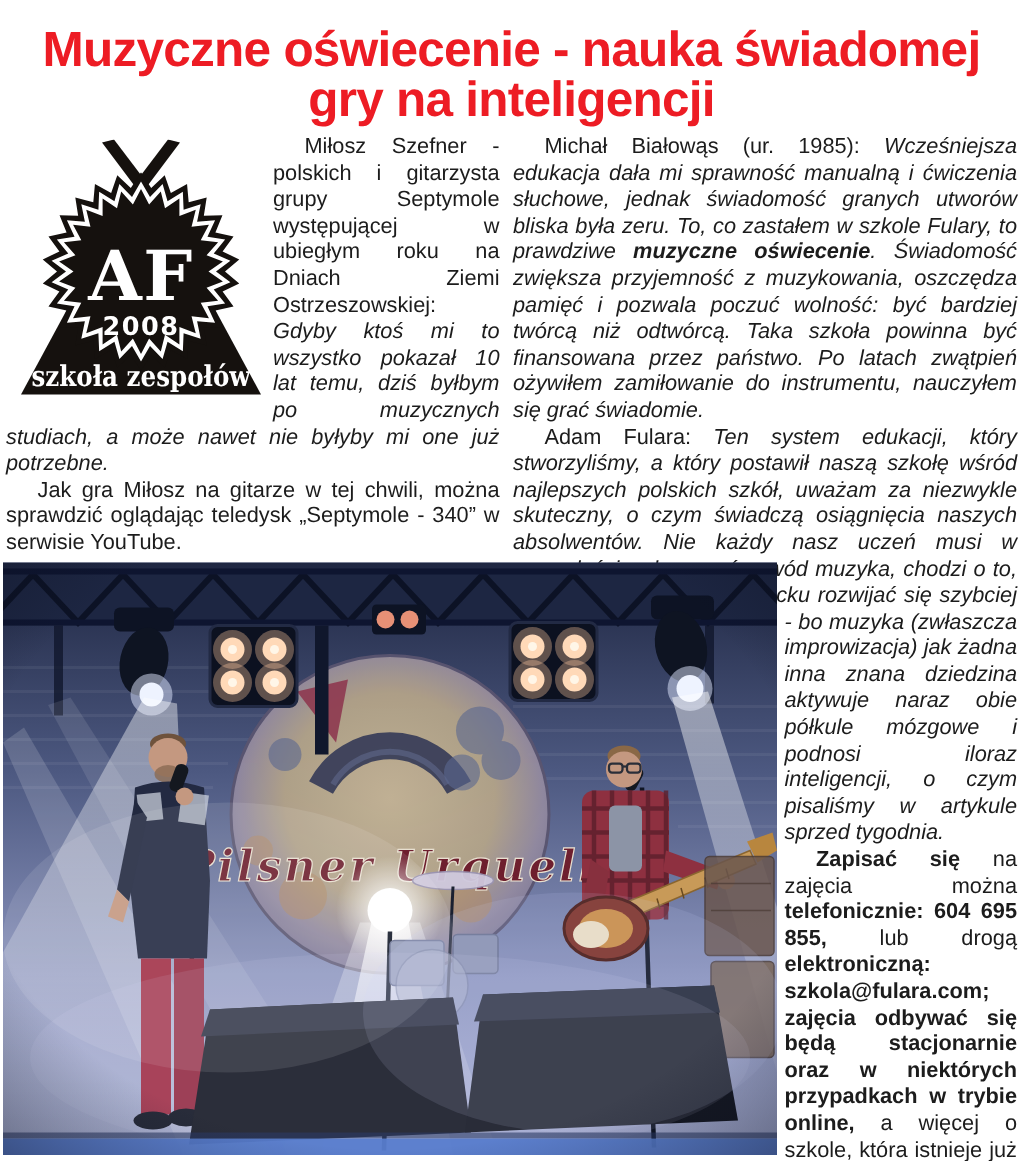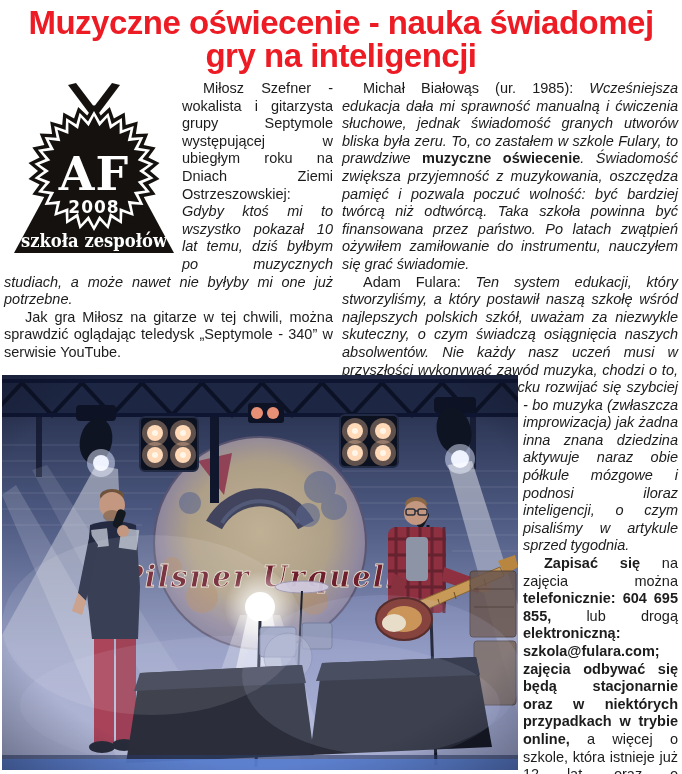--- a/index.html
+++ b/index.html
@@ -5,21 +5,21 @@
   html,body{margin:0;padding:0;background:#ffffff;}
   .page{
     position:relative;
     width:682px;height:774px;
     background:#ffffff;
     font-family:"Liberation Sans",sans-serif;
     color:#1c1c1c;
     overflow:hidden;
   }
   .headline{
-    margin:6px 4px 8px;
+    margin:16px 4px 8px;
     text-align:center;
     font-weight:bold;
     font-size:33px;
     line-height:33px;
     letter-spacing:-0.5px;
     color:#ed1c24;
   }
   .columns{
     display:flex;
     gap:9px;
@@ -27,21 +27,21 @@
   }
   .col{
     font-size:14.5px;
     line-height:17.6px;
     text-align:justify;
   }
   .col-left{width:329px;}
   .col-right{width:336px;}
   .col p{margin:0;text-indent:21px;}
   .q{font-style:italic;}
-  .qb{font-weight:bold;margin-top:11px;}
+  .qb{font-style:italic;font-weight:bold;margin-top:11px;}
   .b{font-weight:bold;margin-top:28px;}
   .logo-float{
     float:left;
     width:160px;height:178px;
     margin:3px 8px 2px 10px;
   }
   .logo-float svg{display:block;width:100%;height:100%;}
   .wrap-spacer{
     float:left;
     width:181px;height:400px;
@@ -72,21 +72,21 @@
           </g>
           <polygon points="80,22 0,170 160,170" fill="#15110e"></polygon>
           <polygon fill="#15110e" points="80.0,22.0 86.8,32.4 95.8,23.9 99.9,35.6 110.7,29.6 111.8,41.9 123.8,38.6 121.9,50.9 134.3,50.5 129.6,62.0 141.7,64.6 134.4,74.6 145.5,80.0 136.0,88.0 145.5,96.0 134.4,101.4 141.7,111.4 129.6,114.0 134.3,125.5 121.9,125.1 123.8,137.4 111.8,134.1 110.7,146.4 99.9,140.4 95.8,152.1 86.8,143.6 80.0,154.0 73.2,143.6 64.2,152.1 60.1,140.4 49.3,146.4 48.2,134.1 36.2,137.4 38.1,125.1 25.7,125.5 30.4,114.0 18.3,111.4 25.6,101.4 14.5,96.0 24.0,88.0 14.5,80.0 25.6,74.6 18.3,64.6 30.4,62.0 25.7,50.5 38.1,50.9 36.2,38.6 48.2,41.9 49.3,29.6 60.1,35.6 64.2,23.9 73.2,32.4"></polygon>
           <polygon fill="#ffffff" points="80.0,28.0 86.0,38.4 94.4,29.7 97.7,41.2 107.9,34.9 108.4,46.9 119.8,43.1 117.4,54.8 129.4,53.9 124.3,64.8 136.1,66.7 128.5,76.0 139.6,80.8 130.0,88.0 139.6,95.2 128.5,100.0 136.1,109.3 124.3,111.2 129.4,122.1 117.4,121.2 119.8,132.9 108.4,129.1 107.9,141.1 97.7,134.8 94.4,146.3 86.0,137.6 80.0,148.0 74.0,137.6 65.6,146.3 62.3,134.8 52.1,141.1 51.6,129.1 40.2,132.9 42.6,121.2 30.6,122.1 35.7,111.2 23.9,109.3 31.5,100.0 20.4,95.2 30.0,88.0 20.4,80.8 31.5,76.0 23.9,66.7 35.7,64.8 30.6,53.9 42.6,54.8 40.2,43.1 51.6,46.9 52.1,34.9 62.3,41.2 65.6,29.7 74.0,38.4"></polygon>
           <polygon fill="#15110e" points="80.0,33.0 85.4,43.3 93.2,34.6 96.0,45.9 105.6,39.3 105.6,51.0 116.5,46.8 113.7,58.2 125.3,56.8 119.8,67.1 131.4,68.5 123.7,77.2 134.6,81.4 125.0,88.0 134.6,94.6 123.7,98.8 131.4,107.5 119.8,108.9 125.3,119.2 113.7,117.8 116.5,129.2 105.6,125.0 105.6,136.7 96.0,130.1 93.2,141.4 85.4,132.7 80.0,143.0 74.6,132.7 66.8,141.4 64.0,130.1 54.4,136.7 54.4,125.0 43.5,129.2 46.3,117.8 34.7,119.2 40.2,108.9 28.6,107.5 36.3,98.8 25.4,94.6 35.0,88.0 25.4,81.4 36.3,77.2 28.6,68.5 40.2,67.1 34.7,56.8 46.3,58.2 43.5,46.8 54.4,51.0 54.4,39.3 64.0,45.9 66.8,34.6 74.6,43.3"></polygon>
           <text x="80" y="107" text-anchor="middle" font-family="DejaVu Serif, serif" font-weight="bold" font-size="46" letter-spacing="1" fill="#ffffff">AF</text>
           <text x="80" y="130" text-anchor="middle" font-family="DejaVu Sans, sans-serif" font-weight="bold" font-size="17" letter-spacing="1" fill="#ffffff">2008</text>
           <text x="80" y="164" text-anchor="middle" font-family="DejaVu Serif, serif" font-weight="bold" font-size="19" fill="#ffffff" textLength="146" lengthAdjust="spacingAndGlyphs">szkoła zespołów</text>
         </svg>
       </span>
-      <p><span>Miłosz Szefner - wokalista i gitarzysta grupy Septymole występującej w ubiegłym roku na Dniach Ziemi Ostrzeszowskiej: </span><span class="q">Gdyby ktoś mi to wszystko pokazał 10 lat temu, dziś byłbym po muzycznych studiach, a może nawet nie byłyby mi one już potrzebne.</span></p>
+      <p><span>Miłosz Szefner - polskich i gitarzysta grupy Septymole występującej w ubiegłym roku na Dniach Ziemi Ostrzeszowskiej: </span><span class="q">Gdyby ktoś mi to wszystko pokazał 10 lat temu, dziś byłbym po muzycznych studiach, a może nawet nie byłyby mi one już potrzebne.</span></p>
       <p><span>Jak gra Miłosz na gitarze w tej chwili, można sprawdzić oglądając teledysk „Septymole - 340” w serwisie YouTube.</span></p>
     </div>
 
     <div class="col col-right">
       <p><span>Michał Białowąs (ur. 1985): </span><span class="q">Wcześniejsza edukacja dała mi sprawność manualną i ćwiczenia słuchowe, jednak świadomość granych utworów bliska była zeru. To, co zastałem w szkole Fulary, to prawdziwe </span><span class="qb">muzyczne oświecenie</span><span class="q">. Świadomość zwiększa przyjemność z muzykowania, oszczędza pamięć i pozwala poczuć wolność: być bardziej twórcą niż odtwórcą. Taka szkoła powinna być finansowana przez państwo. Po latach zwątpień ożywiłem zamiłowanie do instrumentu, nauczyłem się grać świadomie.</span></p>
       <p><span>Adam Fulara: </span><span class="q">Ten system edukacji, który stworzyliśmy, a który postawił naszą szkołę wśród najlepszych polskich szkół, uważam za niezwykle skuteczny, o czym świadczą osiągnięcia naszych absolwentów. Nie każdy nasz uczeń musi w przyszłości wykonywać zawód muzyka, chodzi o to, że nauka gry pozwala dziecku </span><span class="wrap-spacer"></span><span class="q">rozwijać się szybciej - bo muzyka (zwłaszcza improwizacja) jak żadna inna znana dziedzina aktywuje naraz obie półkule mózgowe i podnosi iloraz inteligencji, o czym pisaliśmy w artykule sprzed tygodnia.</span></p>
       <p><span class="b">Zapisać się</span><span> na zajęcia można </span><span class="b">telefonicznie: 604 695 855,</span><span> lub drogą </span><span class="b">elektroniczną: szkola@fulara.com; zajęcia odbywać się będą stacjonarnie oraz w niektórych przypadkach w trybie online,</span><span> a więcej o szkole, która istnieje już 12 lat, oraz o osiągnięciach uczniów można poczytać na stronie: www.szkola.fulara.com.</span></p>
     </div>
   </div>
 

